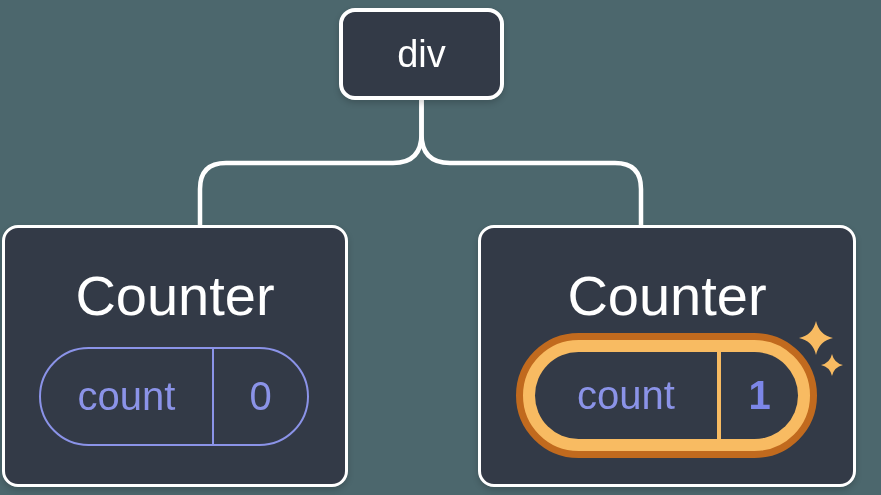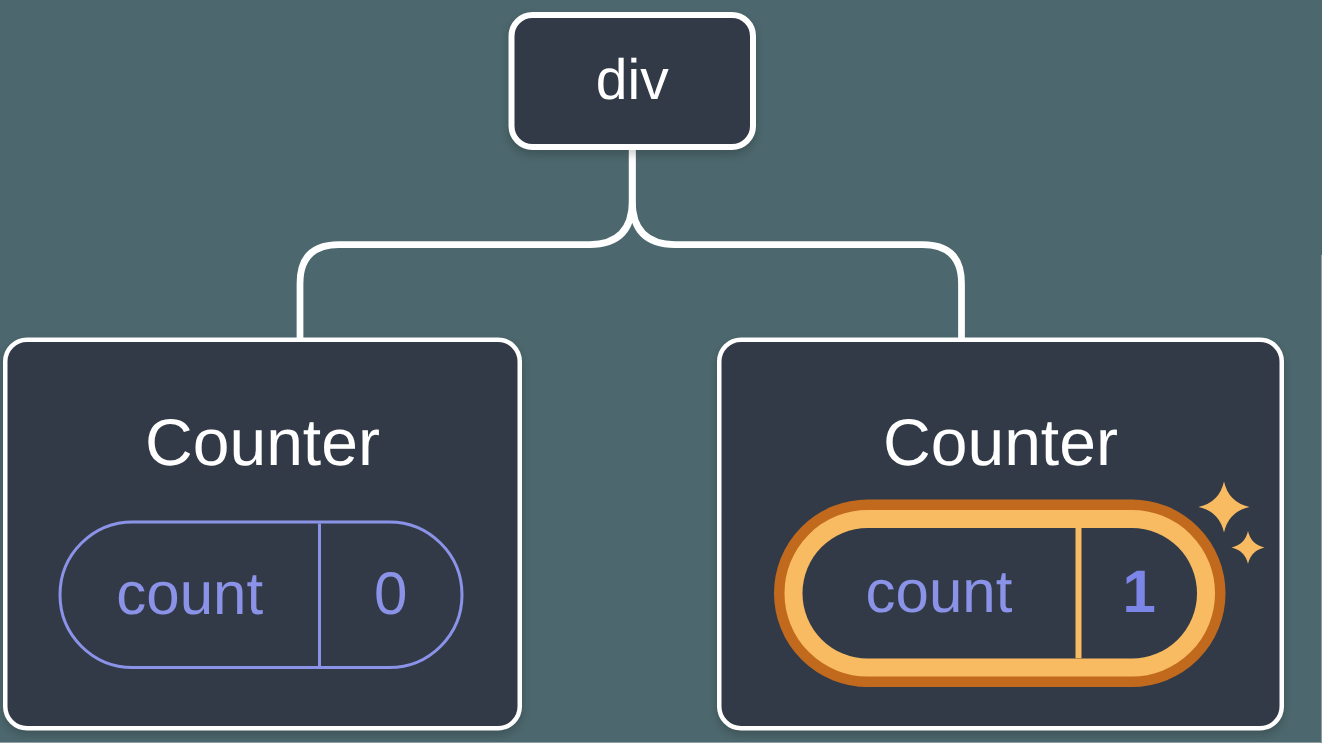--- a/index.html
+++ b/index.html
@@ -48,21 +48,21 @@
   }
   .card { border-width: 3.5px; }
   .card.left  { left: 2px;   top: 225px; width: 346px; height: 262px; }
   .card.right { left: 478px; top: 225px; width: 378px; height: 262px; }
   .card-title {
     position: absolute;
     left: 0; right: 0;
     top: 42px;
     text-align: center;
     color: var(--title-text, #FFFFFF);
-    font-size: 44px;
+    font-size: 56px;
     font-weight: 500;
     line-height: 52px;
   }
   
   .state-pill {
     position: absolute;
     left: 34px; top: 119px;
     width: 270px; height: 99px;
     border: 2.5px solid var(--state-accent, #8B93E8);
     border-radius: 60px;

